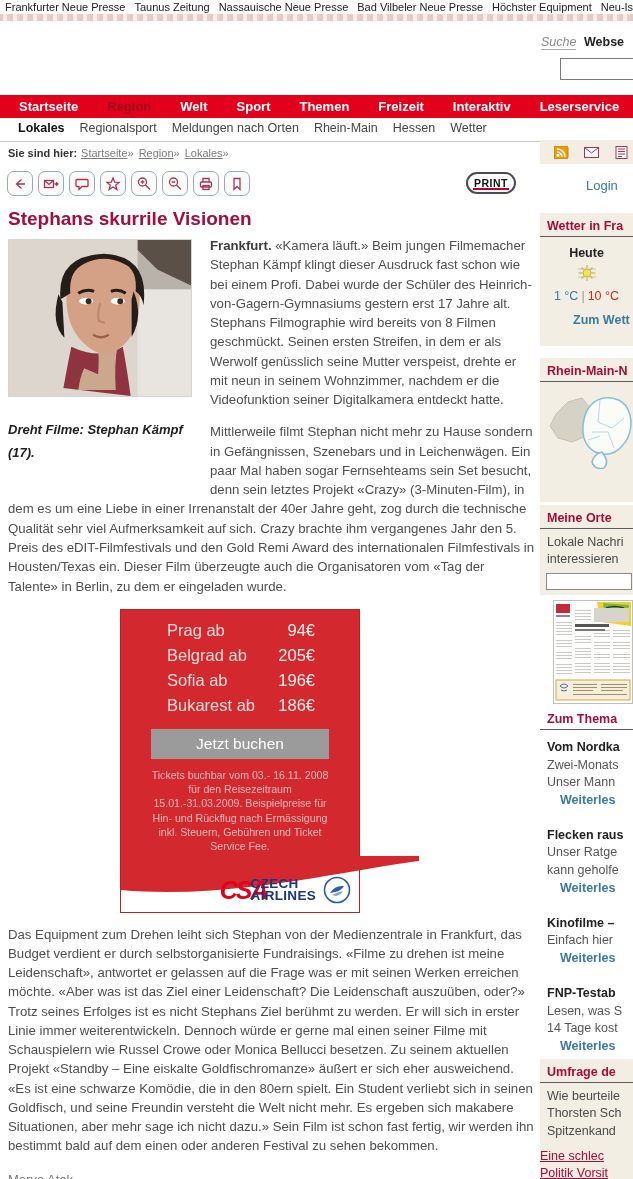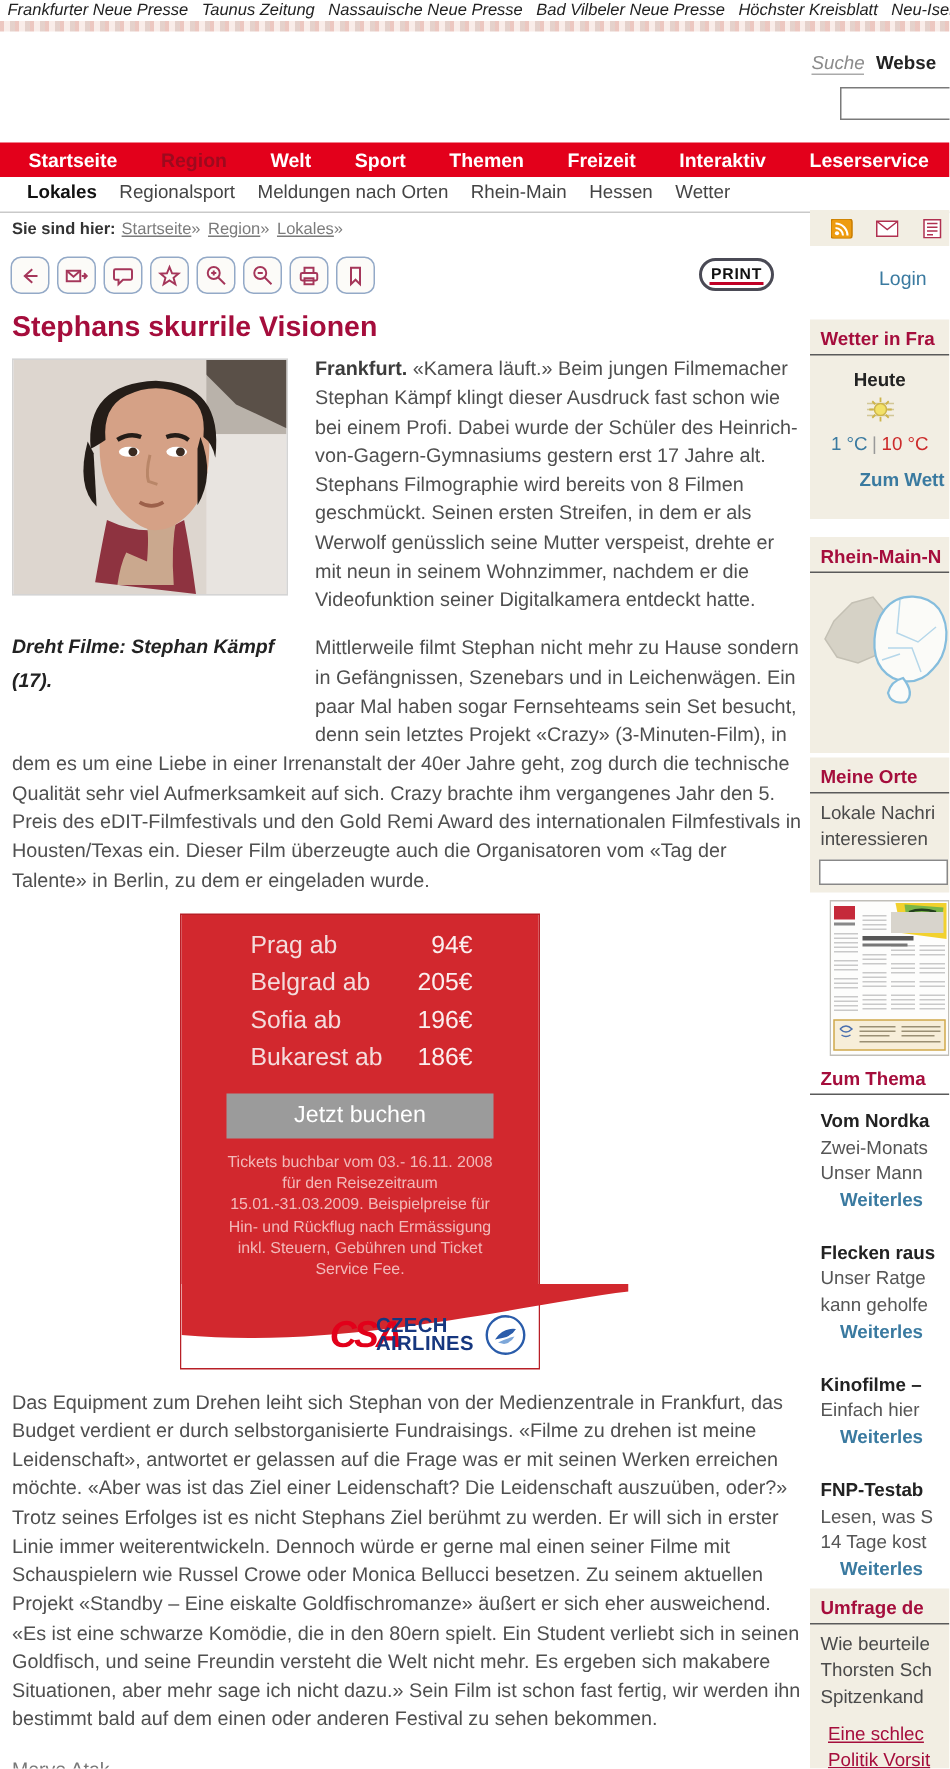--- a/index.html
+++ b/index.html
@@ -3,21 +3,21 @@
 <meta charset="utf-8">
 <style>
   * { margin:0; padding:0; box-sizing:border-box; }
   html,body { width:633px; height:1179px; }
   body { position:relative; overflow:hidden; background:#fff;
          font-family:"Liberation Sans", sans-serif; color:#333; }
 
   
   .papers { position:absolute; top:1px; left:5px; width:640px; font-size:11px;
             color:#222; white-space:nowrap; overflow:hidden; }
-  .papers a { color:#222; text-decoration:none; margin-right:9px;font-style:italic; }
+  .papers a { color:#222; text-decoration:none; margin-right:9px; }
   .texture { position:absolute; top:14px; left:0; width:633px; height:7px; opacity:.75;
              background:repeating-linear-gradient(90deg,#e6b5ac 0 3px,#f7e7e2 3px 7px,#dcc2ba 7px 10px); }
 
   
   .search-label { position:absolute; top:35px; left:541px; font-size:12.5px; font-style:italic;
                   color:#8b8b8b; border-bottom:1px solid #aaa; cursor:pointer; }
   .search-scope { position:absolute; top:35px; left:584px; font-size:12.5px; font-weight:bold; color:#222; }
   .search-input { position:absolute; top:58px; left:560px; width:90px; height:22px;
                   border:1px solid #7a7a7a; background:#fff; font-size:12px; padding:0 4px; }
 
@@ -113,30 +113,30 @@
   .thumb { position:absolute; left:553px; top:600px; cursor:pointer; }
 
   .zumthema { top:706px; width:93px; background:#fff; }
   .zt-item { margin:9px 0 17px; font-size:12.5px; }
   .zt-title { font-weight:bold; color:#222; white-space:nowrap; padding-left:7px; line-height:1.4; }
   .zt-line { color:#555; white-space:nowrap; padding-left:7px; line-height:1.38; }
   .zt-link { color:#3a7aa0; font-weight:bold; padding-left:20px; white-space:nowrap; cursor:pointer; line-height:1.5; }
 
   .umfrage { top:1059px; height:120px; }
   .um-line { font-size:12.5px; color:#4a4a4a; padding-left:7px; line-height:1.38; white-space:nowrap; }
-  .um-link { font-size:12.5px; color:#a50d3c; text-decoration:underline; padding-left:12px;
+  .um-link { font-size:12.5px; color:#a50d3c; text-decoration:underline; 
              margin-top:9px; white-space:nowrap; cursor:pointer; }
   .um-link2 { margin-top:3px; }
 </style>
 </head>
 <body>
 
 <div class="papers">
   
-<a href="#">Frankfurter Neue Presse</a><a href="#">Taunus Zeitung</a><a href="#">Nassauische Neue Presse</a><a href="#">Bad Vilbeler Neue Presse</a><a href="#">Höchster Kreisblatt</a><a href="#">Neu-Isenburger N</a></div>
+<a href="#">Frankfurter Neue Presse</a><a href="#">Taunus Zeitung</a><a href="#">Nassauische Neue Presse</a><a href="#">Bad Vilbeler Neue Presse</a><a href="#">Höchster Equipment</a><a href="#">Neu-Isenburger N</a></div>
 <div class="texture"></div>
 
 <span class="search-label">Suche</span>
 <span class="search-scope">Webse</span>
 <input class="search-input" value="" style="">
 
 <div class="nav">
 
 <a href="#">Startseite</a>
     <a href="#" class="active">Region</a>

